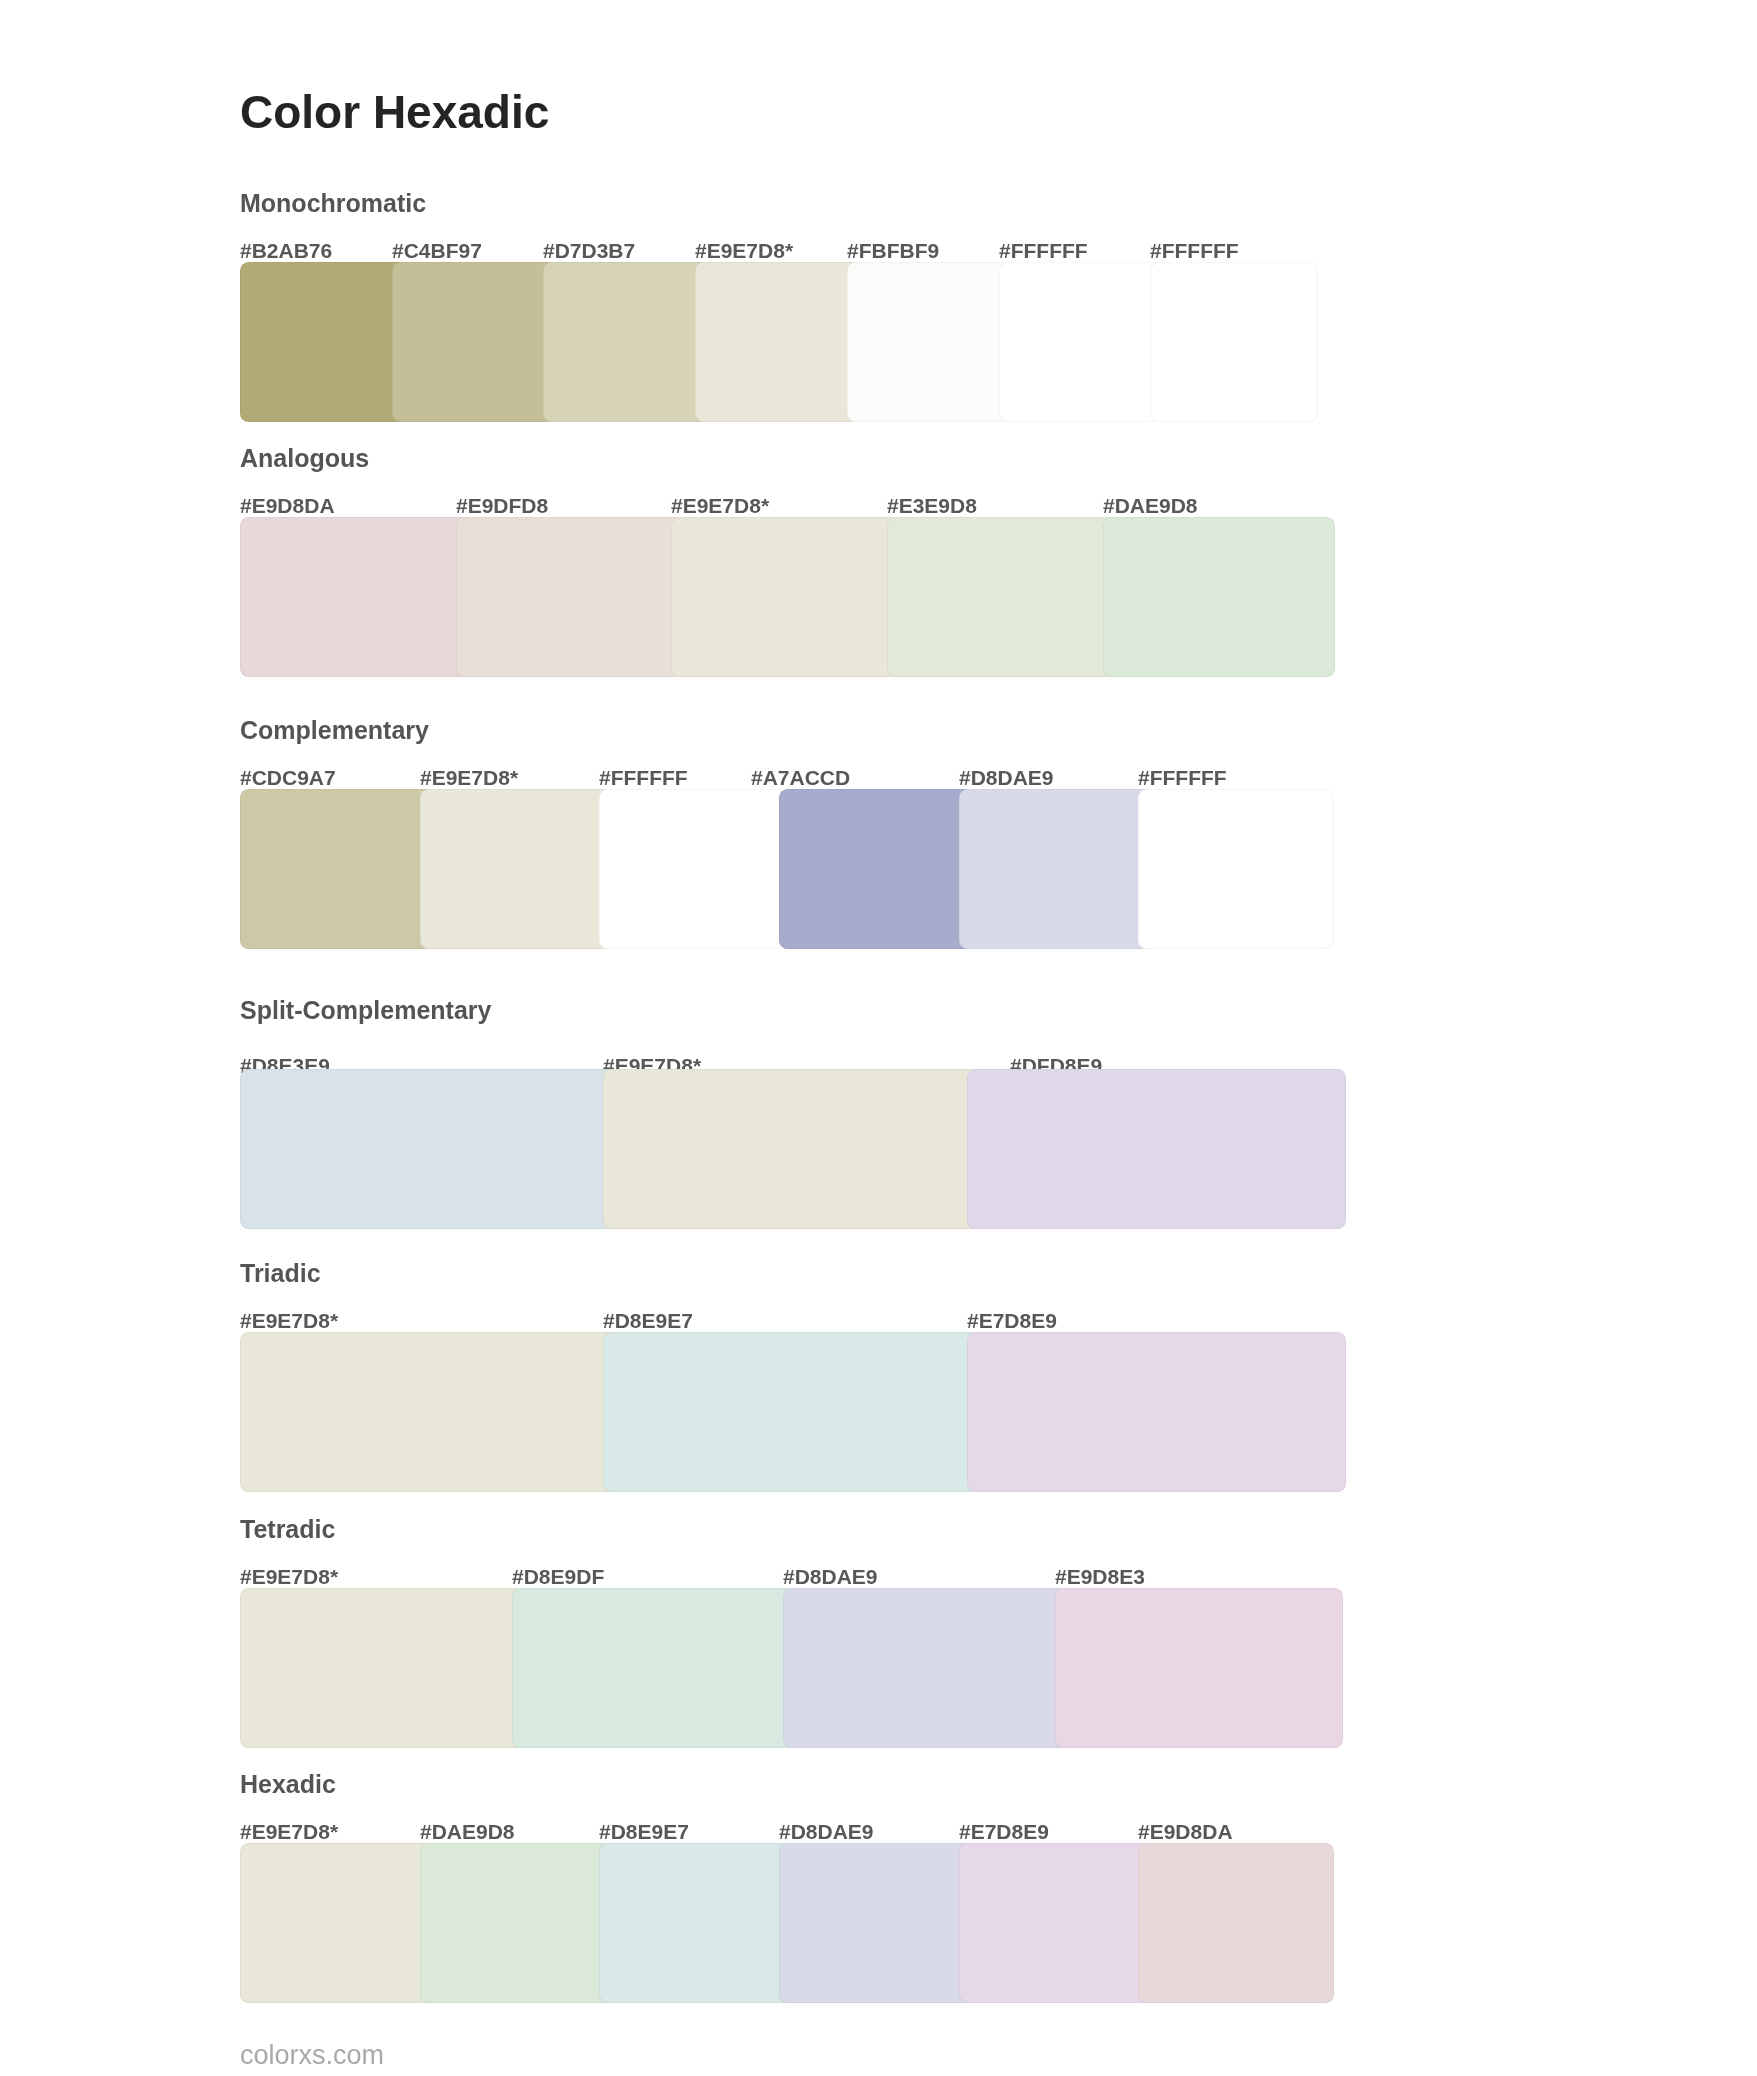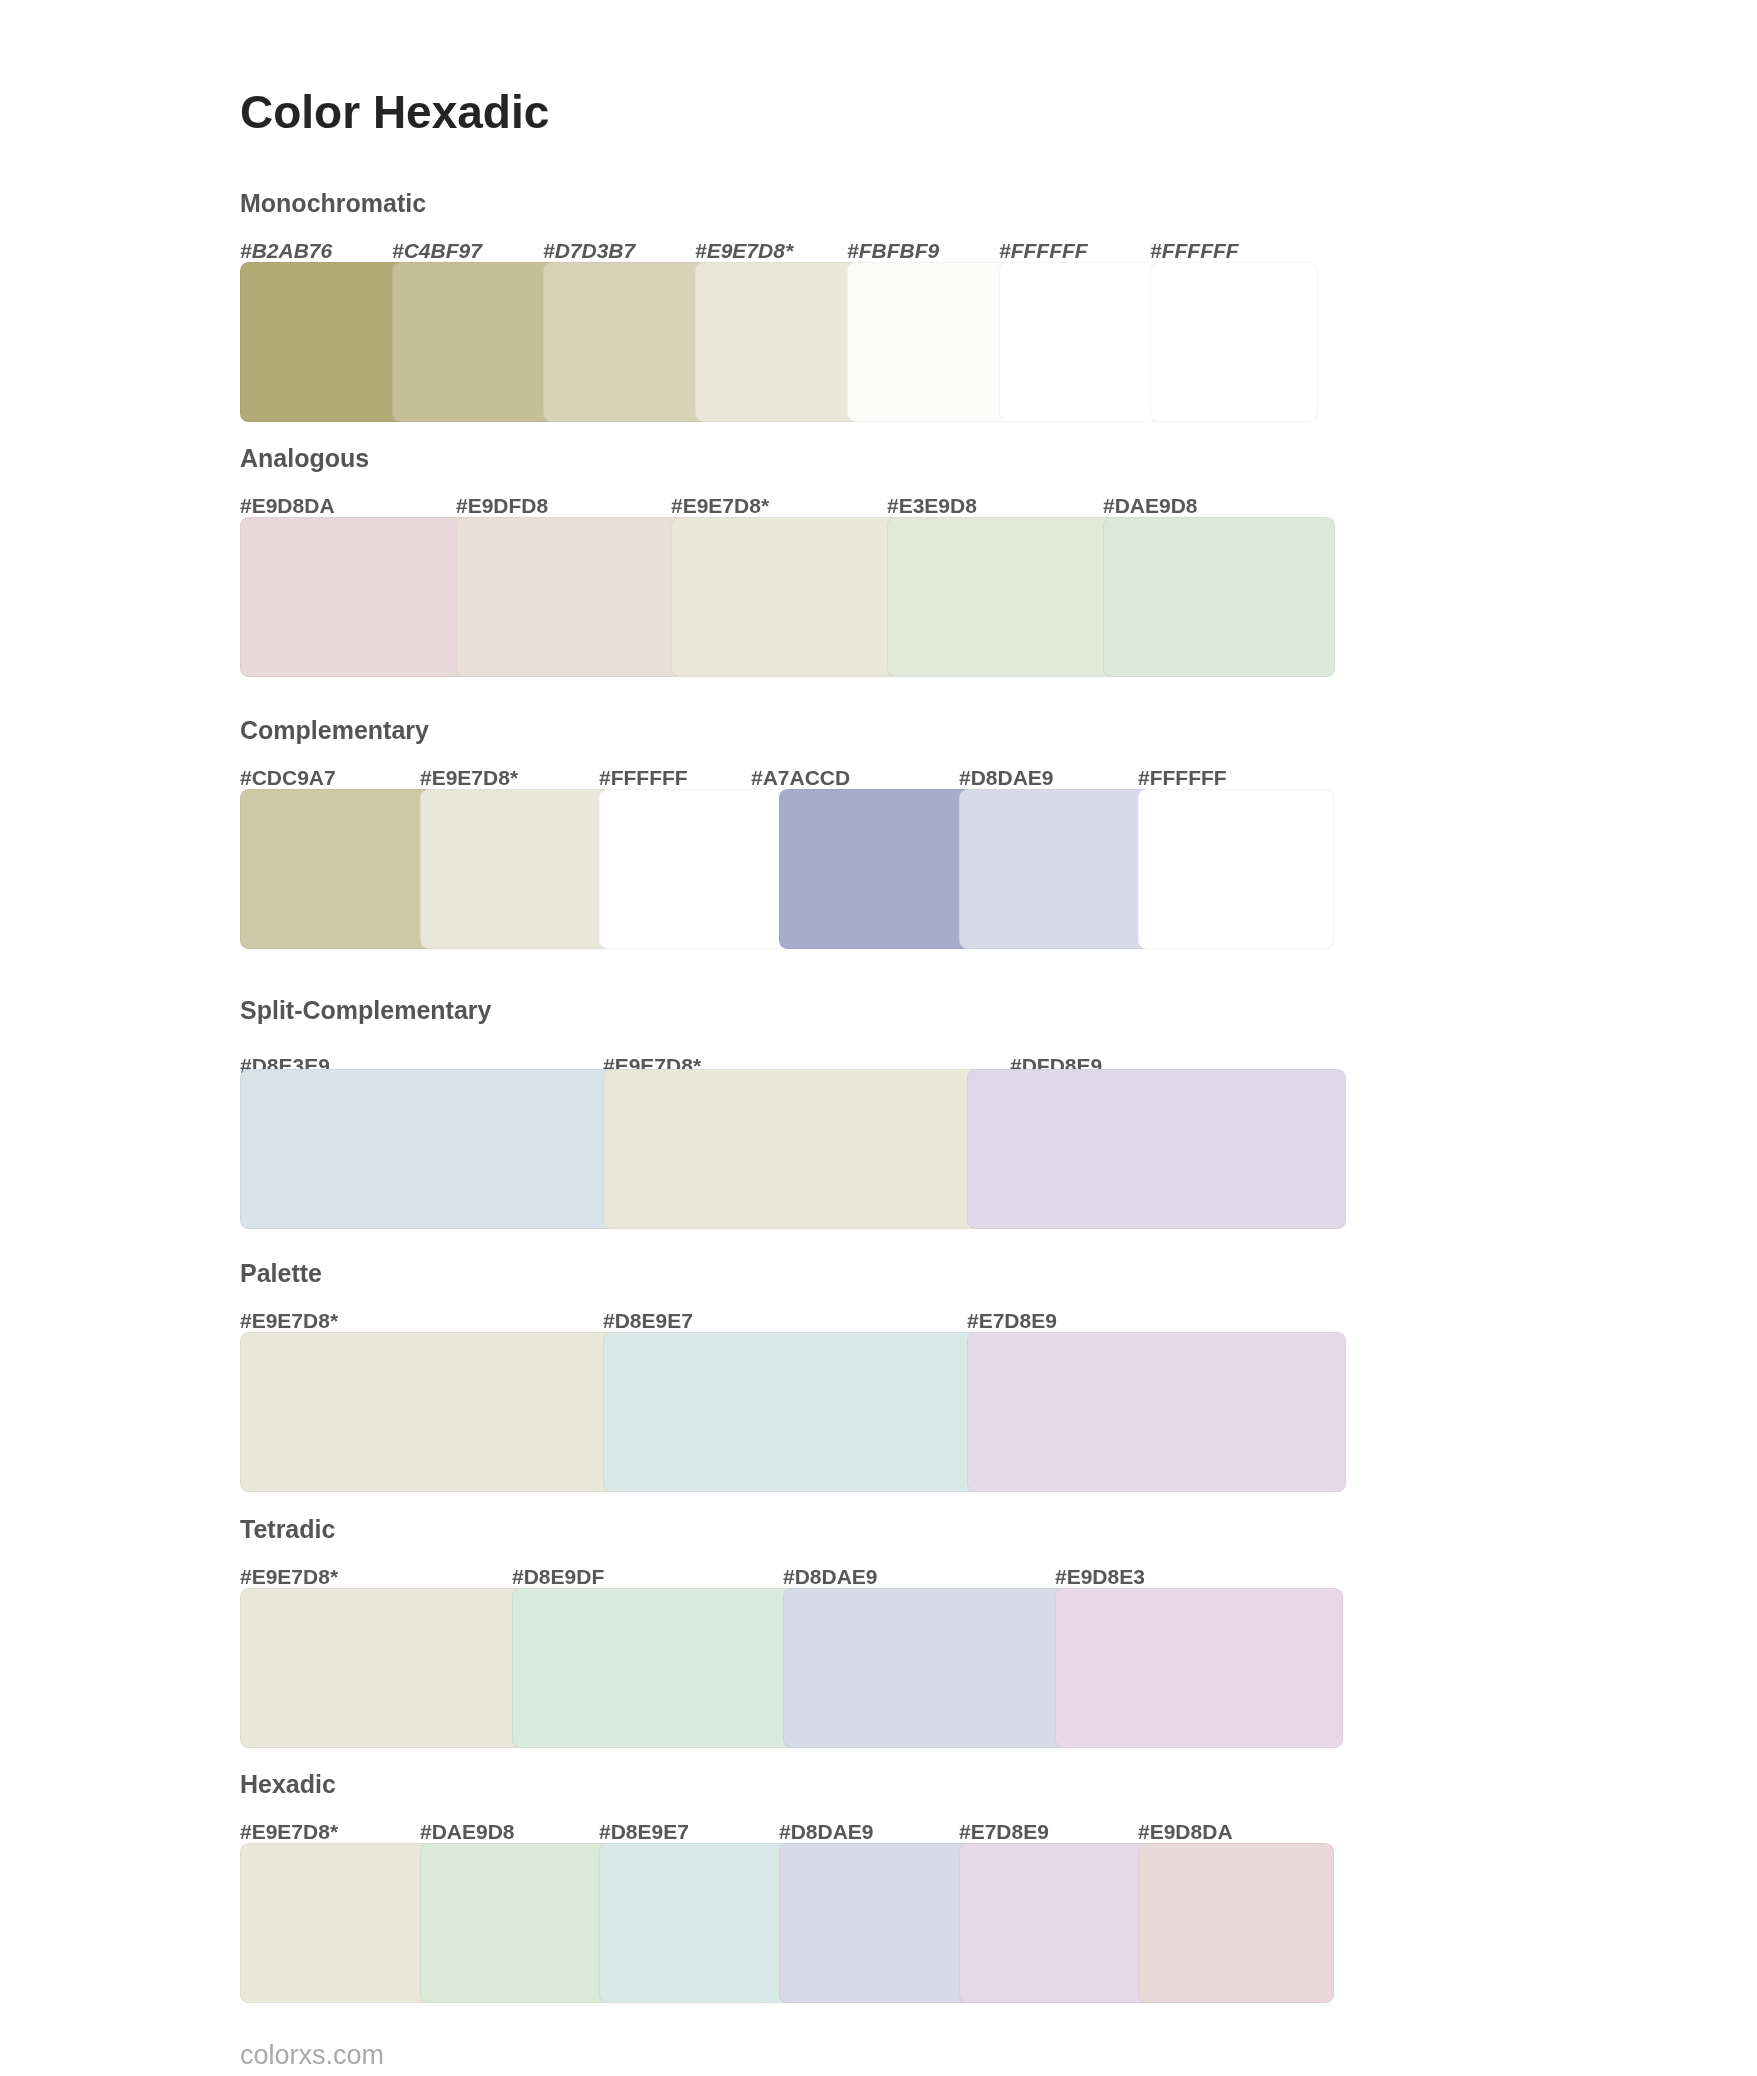--- a/index.html
+++ b/index.html
@@ -28,21 +28,21 @@
 </style>
 </head>
 <body>
 
 <div class="page">
 
   <h2 class="subtitle">Color Hexadic</h2>
 
   <section class="section" style="top:191px; width:1078px;">
     <h2 class="sec-title">Monochromatic</h2>
-    <div class="labels" style="top:49px; width:1078px; height:21px;font-style:italic;">
+    <div class="labels" style="top:49px; width:1078px; height:21px;">
       <span class="lab" style="left:0px">#B2AB76</span>
         <span class="lab" style="left:152px">#C4BF97</span>
         <span class="lab" style="left:303px">#D7D3B7</span>
         <span class="lab" style="left:455px">#E9E7D8*</span>
         <span class="lab" style="left:607px">#FBFBF9</span>
         <span class="lab" style="left:759px">#FFFFFF</span>
         <span class="lab" style="left:910px">#FFFFFF</span>
     </div>
     <div class="swatch-row" style="top:71px; width:1078px; height:160px;">
       <div class="sw" style="left: 0px; width: 168px; background: rgb(178, 171, 118);"></div>
@@ -97,21 +97,21 @@
         <span class="lab" style="left:363px">#E9E7D8*</span>
         <span class="lab" style="left:770px">#DFD8E9</span>
     </div>
     <div class="swatch-row" style="top:71px; width:1106px; height:160px;">
       <div class="sw" style="left: 0px; width: 379px; background: rgb(216, 227, 233);"></div>
         <div class="sw" style="left: 363px; width: 379px; background: rgb(233, 231, 216);"></div>
         <div class="sw" style="left: 727px; width: 379px; background: rgb(223, 216, 233);"></div>
     </div>
   </section>
   <section class="section" style="top:1261px; width:1106px;">
-    <h2 class="sec-title">Palette</h2>
+    <h2 class="sec-title">Triadic</h2>
     <div class="labels" style="top:49px; width:1106px; height:21px;">
       <span class="lab" style="left:0px">#E9E7D8*</span>
         <span class="lab" style="left:363px">#D8E9E7</span>
         <span class="lab" style="left:727px">#E7D8E9</span>
     </div>
     <div class="swatch-row" style="top:71px; width:1106px; height:160px;">
       <div class="sw" style="left: 0px; width: 379px; background: rgb(233, 231, 216);"></div>
         <div class="sw" style="left: 363px; width: 379px; background: rgb(216, 233, 231);"></div>
         <div class="sw" style="left: 727px; width: 379px; background: rgb(231, 216, 233);"></div>
     </div>

